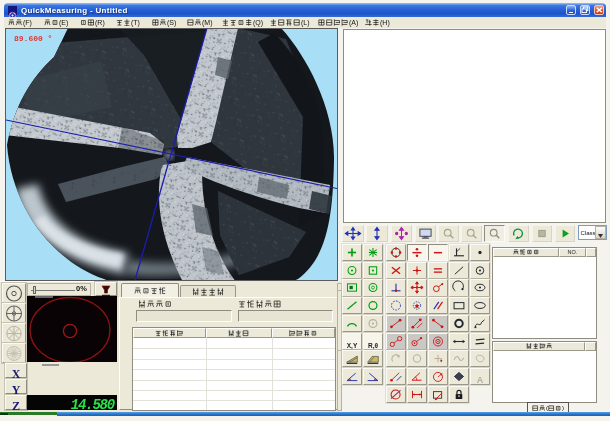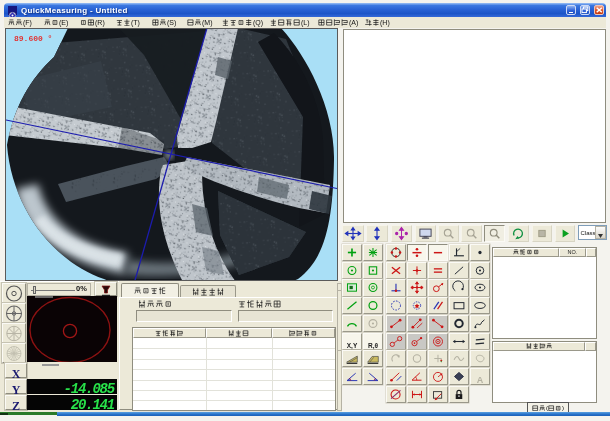--- a/index.html
+++ b/index.html
@@ -384,23 +384,22 @@
         <line x1="6" y1="10.5" x2="14" y2="10.5" stroke="#222" stroke-width="1.5"></line>
       </svg></div>
     <div class="abs" style="left:27px;top:296px;width:90px;height:66px;background:#0a0305;"><svg width="90" height="66">
         <ellipse cx="43" cy="34" rx="40" ry="32.5" fill="none" stroke="#8c1212" stroke-width="1.4"></ellipse>
         <circle cx="43" cy="35" r="6.6" fill="none" stroke="#a01616" stroke-width="1.3"></circle>
         <line x1="8" y1="1" x2="26" y2="1" stroke="#888" stroke-width="1.5"></line>
       </svg></div>
     <div class="abs" style="left:42px;top:364px;width:17px;height:1.5px;background:#999;"></div>
     <div class="btn" style="left:5px;top:363.0px;width:22px;height:15px;text-align:center;"><span style="font-family:'Liberation Serif',serif;font-weight:bold;font-size:12px;color:#1a1a70;line-height:14px;">X</span></div>
     <div class="btn" style="left:5px;top:378.9px;width:22px;height:15px;text-align:center;"><span style="font-family:'Liberation Serif',serif;font-weight:bold;font-size:12px;color:#1a1a70;line-height:14px;">Y</span></div>
-    <div class="abs" style="left:27px;top:378.9px;width:90px;height:15px;background:#050505;text-align:right;"><span style="font-family:'Liberation Mono',monospace;font-style:italic;font-weight:bold;font-size:14px;color:#28e24a;line-height:15px;letter-spacing:-1.2px;padding-right:3px;">-14.085</span></div>
     <div class="btn" style="left:5px;top:394.8px;width:22px;height:15px;text-align:center;"><span style="font-family:'Liberation Serif',serif;font-weight:bold;font-size:12px;color:#1a1a70;line-height:14px;">Z</span></div>
-    <div class="abs" style="left:27px;top:394.8px;width:90px;height:15px;background:#050505;text-align:right;"><span style="font-family:'Liberation Mono',monospace;font-style:italic;font-weight:bold;font-size:14px;color:#28e24a;line-height:15px;letter-spacing:-1.2px;padding-right:3px;">20.141</span></div>
+    <div class="abs" style="left:27px;top:394.8px;width:90px;height:15px;background:#050505;text-align:right;"><span style="font-family:'Liberation Mono',monospace;font-style:italic;font-weight:bold;font-size:14px;color:#28e24a;line-height:15px;letter-spacing:-1.2px;padding-right:3px;">14.580</span></div>
     <div class="abs" style="left:119px;top:281px;width:223px;height:131px;background:#ece9d8;"></div>
     <div class="abs" style="left:121px;top:283px;width:58px;height:14px;background:#f2f0e4;border:1px solid #8f8d7f;border-bottom:none;border-radius:2px 2px 0 0;text-align:center;padding-top:3px;"><svg width="33.0" height="7.5" viewBox="0 0 44.0 10" style="vertical-align:top;opacity:1.0">
         <line x1="2.1" y1="1.3" x2="7.7" y2="1.3" stroke="#1a1a1a" stroke-width="0.93"></line>
         <line x1="1.2" y1="4.1" x2="8.6" y2="4.1" stroke="#1a1a1a" stroke-width="0.93"></line>
         <line x1="3.1" y1="4.1" x2="1.2" y2="8.7" stroke="#1a1a1a" stroke-width="0.93"></line>
         <line x1="6.7" y1="4.1" x2="8.6" y2="8.7" stroke="#1a1a1a" stroke-width="0.93"></line>
         <line x1="4.9" y1="4.1" x2="4.9" y2="7.8" stroke="#1a1a1a" stroke-width="0.93"></line>
         <line x1="13.1" y1="2.2" x2="18.7" y2="2.2" stroke="#1a1a1a" stroke-width="0.93"></line>
         <line x1="13.1" y1="2.2" x2="13.1" y2="7.8" stroke="#1a1a1a" stroke-width="0.93"></line>
         <line x1="18.7" y1="2.2" x2="18.7" y2="7.8" stroke="#1a1a1a" stroke-width="0.93"></line>

